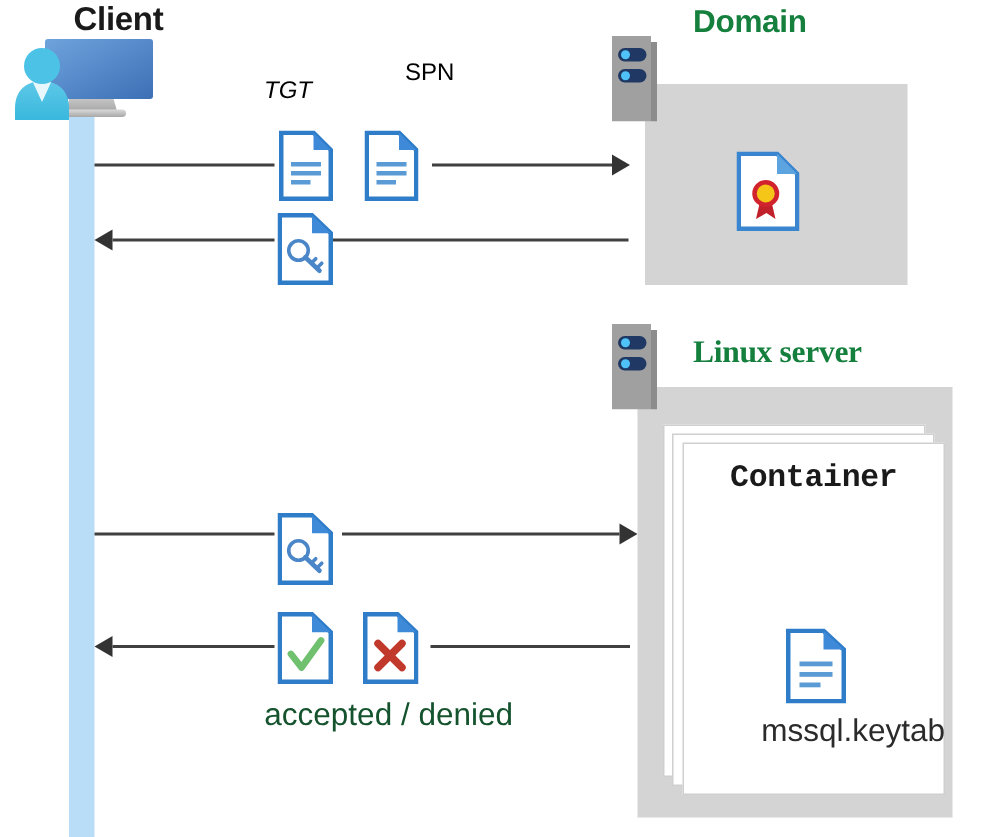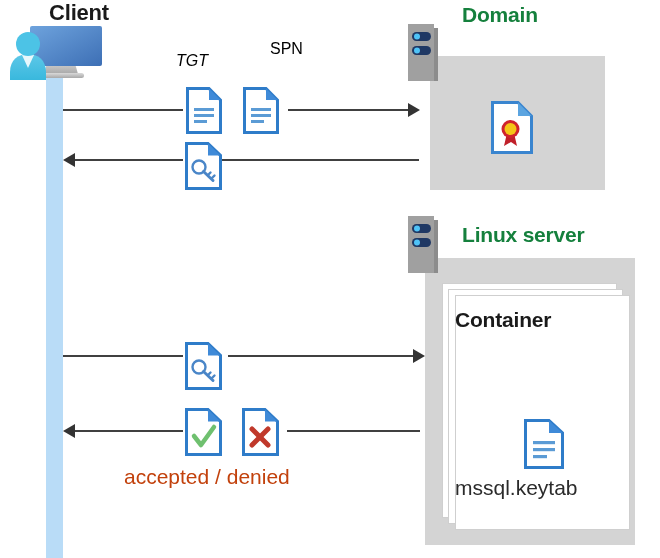--- a/index.html
+++ b/index.html
@@ -40,52 +40,52 @@
     height: 2px; background: #404040;
   }
   .ahead {
     width: 0; height: 0;
     border-top: 7px solid transparent;
     border-bottom: 7px solid transparent;
   }
   .ahead.right { border-left: 12px solid #333333; }
   .ahead.left  { border-right: 12px solid #333333; }
   #accepted-denied {
-    left: 124px; top: 465px; width: 250px;
-    font-size: 21px; color: #c2410c; text-align: left;
+    left: 92px; top: 465px; width: 250px;
+    font-size: 21px; color: #14532d; text-align: right;
   }
 
   
   .server-panel { background: #d4d4d4; }
   #dc-panel { left: 430px; top: 56px; width: 175px; height: 134px; }
   #linux-panel { left: 425px; top: 258px; width: 210px; height: 287px; }
 
   .rack-title {
     font-size: 21px; font-weight: bold; color: #15803d;
     line-height: 25px; letter-spacing: -0.2px;
   }
   #dc-title { left: 462px; top: 2px; width: 190px; }
-  #linux-title { left: 462px; top: 222px; width: 190px; }
+  #linux-title { left: 462px; top: 222px; width: 190px; font-family: Liberation Serif, serif; }
 
   
   .card {
     background: #ffffff; border: 1px solid #cfcfcf;
   }
   #card-back  { left: 442px; top: 283px; width: 175px; height: 235px; }
   #card-mid   { left: 448px; top: 289px; width: 175px; height: 235px; }
   #card-front { left: 455px; top: 295px; width: 175px; height: 235px; }
 
   #container-title {
     left: 455px; top: 308px; width: 175px;
     font-size: 21px; font-weight: bold; color: #1a1a1a;
-    text-align: left; letter-spacing: -0.2px;
+    text-align: center; letter-spacing: -0.2px; font-family: Liberation Mono, monospace;
   }
   #keytab-label {
     left: 455px; top: 476px; width: 175px;
-    font-size: 21px; color: #2b2b2b; text-align: left;
+    font-size: 21px; color: #2b2b2b; text-align: right;
   }
 </style>
 </head>
 <body>
 
 <div id="canvas">
 
   <div class="abs" id="lifeline"></div>
 
   <div class="abs" id="client-label">Client</div>

